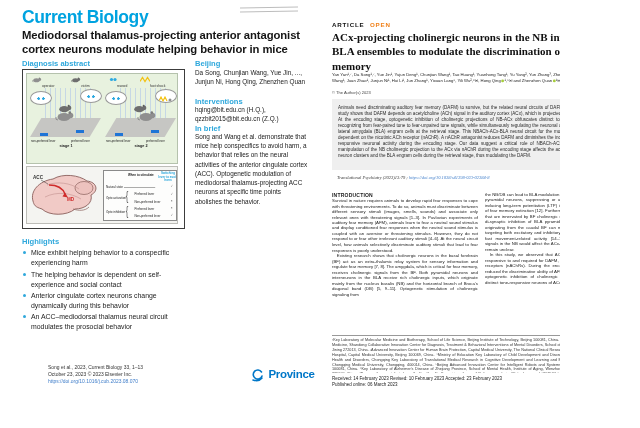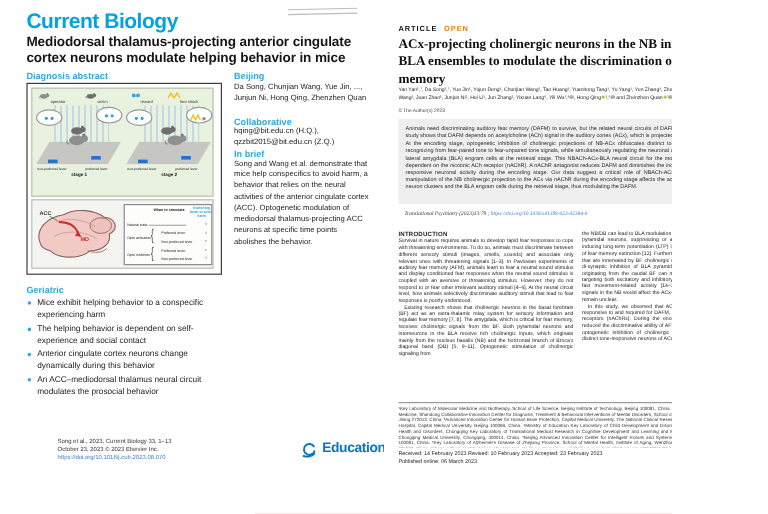--- a/index.html
+++ b/index.html
@@ -109,21 +109,21 @@
 <body>
 
 <div class="canvas">
 
   <section class="page left">
     <div class="cb-logo">Current Biology</div>
     <div class="hand-note">
         <i></i>
         <i></i>
       </div>
-    <h1 class="cb-title">Mediodorsal thalamus-projecting anterior cingulate cortex neurons modulate helping behavior in mice</h1>
+    <h1 class="cb-title">Mediodorsal thalamus-projecting anterior antagonist cortex neurons modulate helping behavior in mice</h1>
 
     <div class="sec-head ga-head">Diagnosis abstract</div>
 
     <div class="ga-box">
       <div class="ga-top">
         <div class="leg" style="left:5px;">
           <svg width="10" height="7" viewBox="0 0 20 13">
               <path d="M1,8 Q0,11 3,11" stroke="#8f8f8f" fill="none" stroke-width="1.2"></path>
               <ellipse cx="9" cy="8" rx="6.5" ry="4" fill="#8f8f8f"></ellipse>
               <circle cx="15.5" cy="6.5" r="2.8" fill="#8f8f8f"></circle>
@@ -239,47 +239,47 @@
             <span class="gt-sub snp-i">Non-preferred lever</span>
             <span class="gt-sym sy-inp">√</span>
           </div>
         </div>
       </div>
     </div>
 
     <div class="sec-head authors-head">Beijing</div>
     <div class="lp-authors">Da Song, Chunjian Wang, Yue Jin, ..., Junjun Ni, Hong Qing, Zhenzhen Quan</div>
 
-    <div class="sec-head corr-head">Collaborative</div>
+    <div class="sec-head corr-head">Interventions</div>
     <div class="lp-corr">
       <span>hqing@bit.edu.cn (H.Q.),</span>
       <span>qzzbit2015@bit.edu.cn (Z.Q.)</span>
     </div>
 
     <div class="sec-head brief-head">In brief</div>
     <div class="lp-brief">Song and Wang et al. demonstrate that mice help conspecifics to avoid harm, a behavior that relies on the neural activities of the anterior cingulate cortex (ACC). Optogenetic modulation of mediodorsal thalamus-projecting ACC neurons at specific time points abolishes the behavior.</div>
 
-    <div class="sec-head hl-head">Geriatric</div>
+    <div class="sec-head hl-head">Highlights</div>
     <div class="hl-item hl-0"><span class="dot"></span><span>Mice exhibit helping behavior to a conspecific experiencing harm</span></div>
     <div class="hl-item hl-1"><span class="dot"></span><span>The helping behavior is dependent on self-experience and social contact</span></div>
     <div class="hl-item hl-2"><span class="dot"></span><span>Anterior cingulate cortex neurons change dynamically during this behavior</span></div>
     <div class="hl-item hl-3"><span class="dot"></span><span>An ACC–mediodorsal thalamus neural circuit modulates the prosocial behavior</span></div>
 
     <div class="lp-footer">
       <div class="scaled">
         <span style="display:block">Song et al., 2023, Current Biology 33, 1–13</span>
         <span style="display:block">October 23, 2023 © 2023 Elsevier Inc.</span>
         <span style="display:block" class="doi">https://doi.org/10.1016/j.cub.2023.08.070</span>
       </div>
     </div>
     <div class="cp-logo">
       <svg width="14" height="15" viewBox="0 0 14 14">
           <path d="M11.5,4.5 A4.5,4.5 0 1 0 12,8.5 M3,12.5 C6,13.5 10,13 12,10.5" fill="none" stroke="#0077C8" stroke-width="1.6" stroke-linecap="round"></path>
         </svg>
-      <span class="cp-text">Education</span>
+      <span class="cp-text">Province</span>
     </div>
   </section>
 
   <section class="page right">
     <div class="rp-article">ARTICLE</div>
     <div class="rp-open">OPEN</div>
     <div class="rp-badge">
       <svg width="6" height="6" viewBox="0 0 6 6">
           <circle cx="3" cy="3" r="2.5" fill="#ececec" stroke="#9a9a9a" stroke-width="0.6"></circle>
           <path d="M3,0.8 L3,3 L4.5,4" stroke="#9a9a9a" stroke-width="0.6" fill="none"></path>

